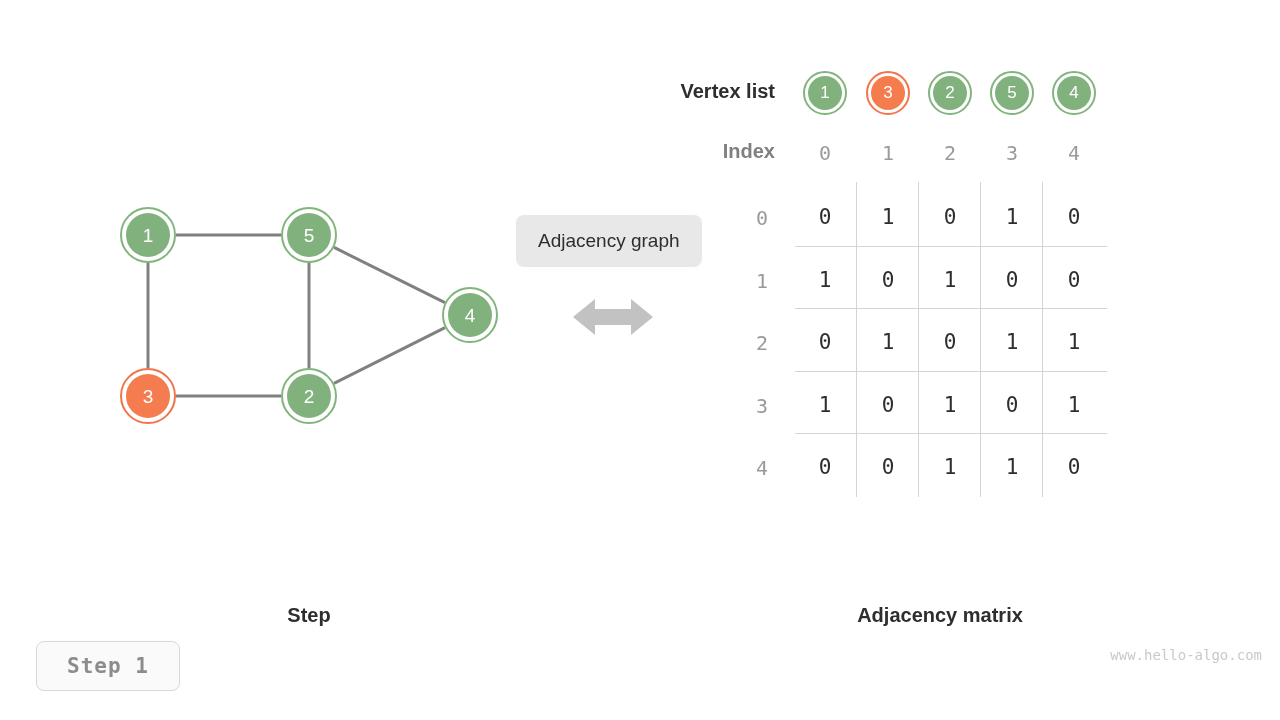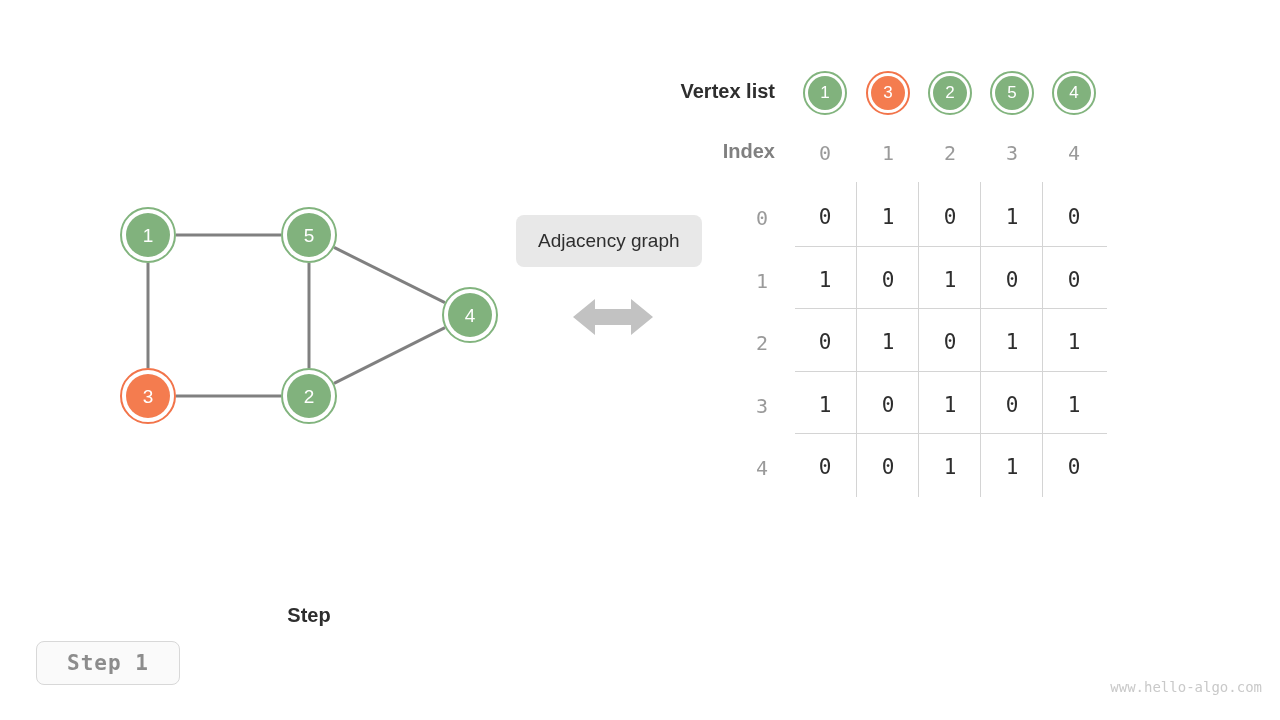--- a/index.html
+++ b/index.html
@@ -148,39 +148,39 @@
     text-align: center;
   }
   #caption-graph { left: 209px; width: 200px; }
   #caption-matrix { left: 840px; width: 200px; }
 
   #step-badge {
     position: absolute;
     left: 36px;
     top: 641px;
     width: 144px;
-    height: 44px;
+    height: 50px;
     box-sizing: border-box;
     border: 1px solid #d8d8d8;
     border-radius: 8px;
     background: #fafafa;
     display: flex;
     align-items: center;
     justify-content: center;
     font-family: "DejaVu Sans Mono", monospace;
     font-size: 21px;
     font-weight: bold;
     color: #8c8c8c;
     letter-spacing: 1px;
   }
 
   #watermark {
     position: absolute;
     right: 18px;
-    top: 679px;
+    top: 647px;
     font-family: "DejaVu Sans Mono", monospace;
     font-size: 14px;
     color: #c9c9c9;
   }
 </style>
 </head>
 <body>
 
 <div id="canvas">
 
@@ -295,19 +295,20 @@
       <div class="cell" style="left: 981px; top: 393px;">0</div>
       <div class="cell" style="left: 1043px; top: 393px;">1</div>
       <div class="cell" style="left: 794px; top: 455px;">0</div>
       <div class="cell" style="left: 857px; top: 455px;">0</div>
       <div class="cell" style="left: 919px; top: 455px;">1</div>
       <div class="cell" style="left: 981px; top: 455px;">1</div>
       <div class="cell" style="left: 1043px; top: 455px;">0</div>
     </div>
 
   <div class="caption" id="caption-graph">Step</div>
+  <div class="caption" id="caption-matrix">Adjacency matrix</div>
 
   <div id="step-badge">
     <span>Step 1</span>
   </div>
 
   <div id="watermark">www.hello-algo.com</div>
 </div>
 
 </body></html>

